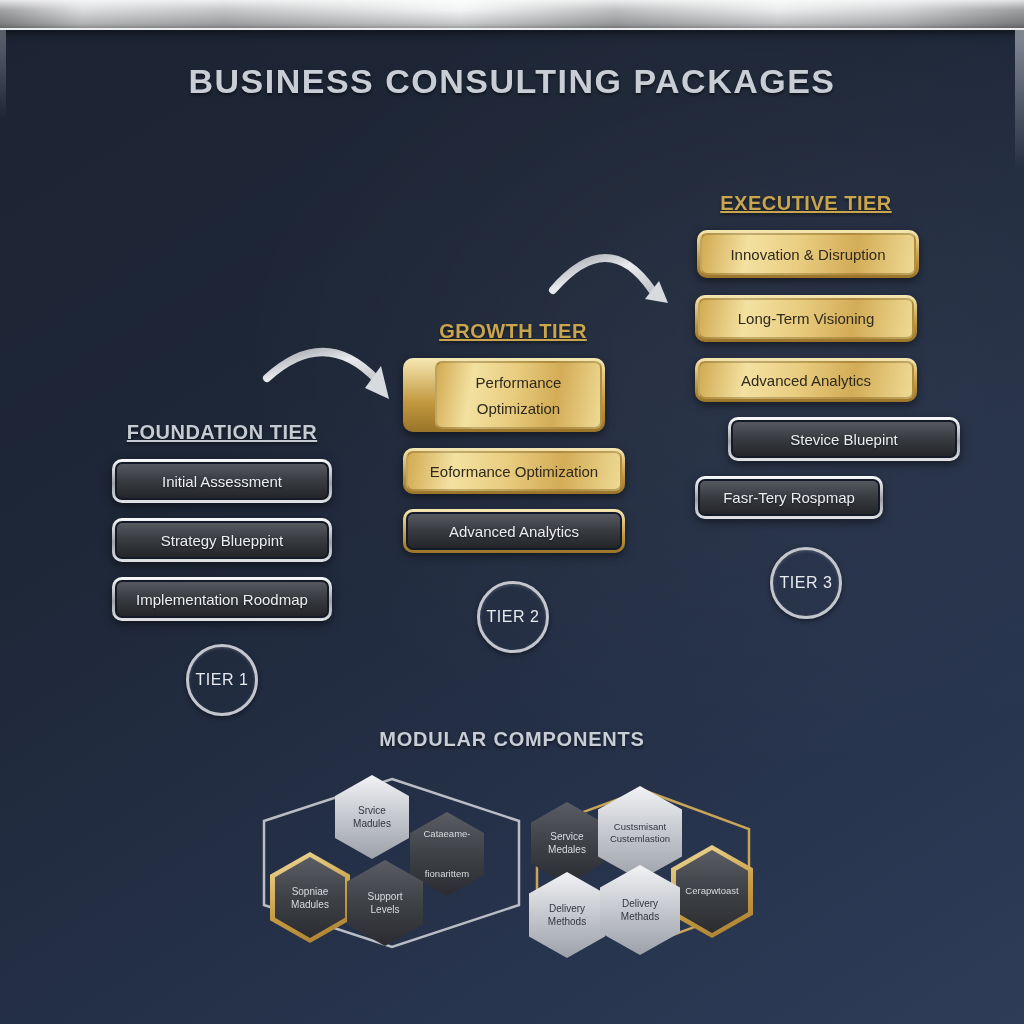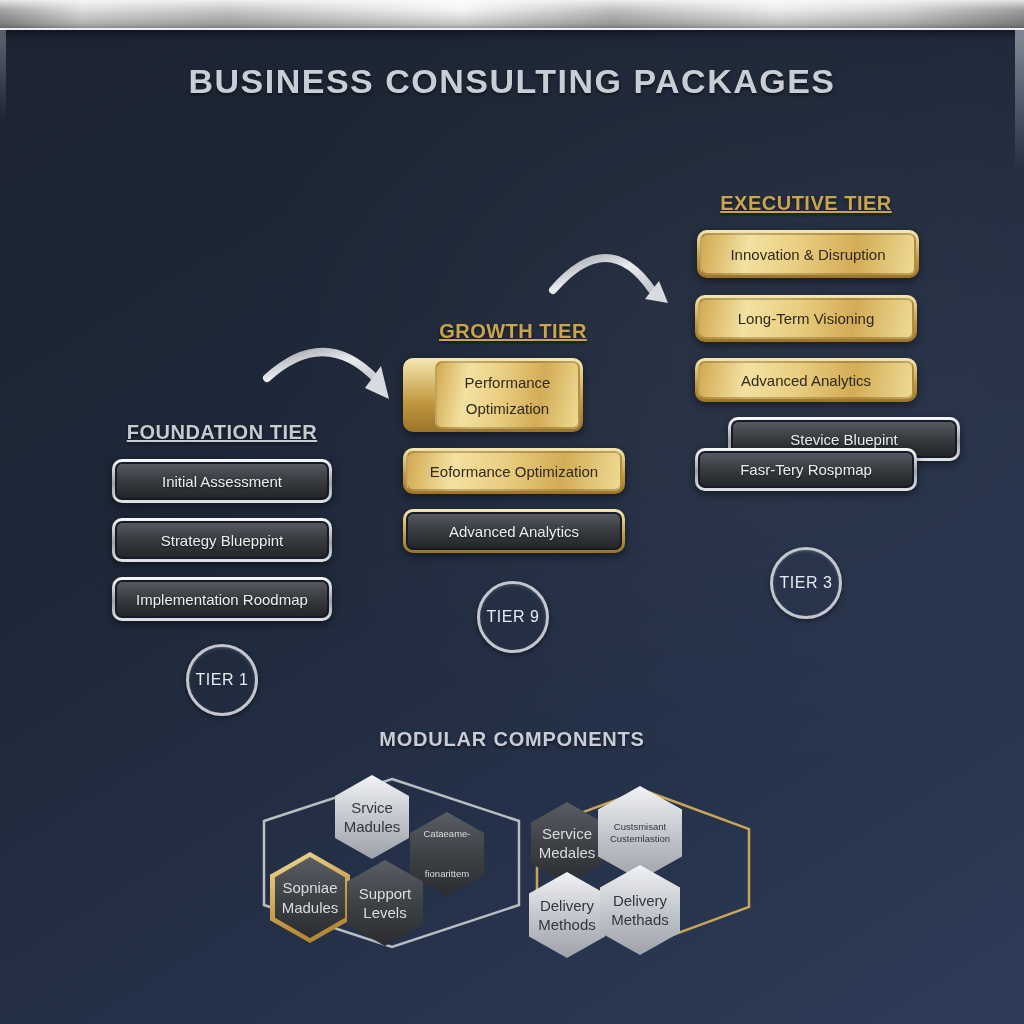--- a/index.html
+++ b/index.html
@@ -70,21 +70,21 @@
     clip-path:polygon(50% 0,100% 25%,100% 75%,50% 100%,0 75%,0 25%);
   }
   .hex {
     display:flex; flex-direction:column; align-items:center; justify-content:center;
     text-align:center; line-height:1.3;
   }
   .hex.light { background:linear-gradient(180deg,#f2f3f5 0%,#c6c9cf 48%,#9da1a9 100%); color:#33363c; }
   .hex.dark  { background:linear-gradient(180deg,#5a5d63 0%,#3f4247 48%,#2a2c30 100%); color:#d9dce0; }
   .hex-frame.gold   { background:linear-gradient(160deg,#f1dd9d 0%,#c79c44 55%,#a87e2f 100%); }
   .hex-frame .hex { position:absolute; inset:5px; }
-  .hx-s  { font-size:15px; }
+  .hx-s  { font-size:10px; }
   .hx-xs { font-size:9.5px; }
   svg.overlay { position:absolute; left:0; top:0; pointer-events:none; }
 </style>
 </head>
 <body>
 
 <div id="canvas">
 
   <div class="metal-bar"></div>
   <div class="edge-sheen-right"></div>
@@ -125,38 +125,38 @@
     <div class="pill-body dark">
         <span>Implementation Roodmap</span>
       </div>
   </div>
   <div class="tier-circle" style="left:186px; top:644px;text-align:center;">
     <span>TIER 1</span>
   </div>
 
   <div class="tier-header gold" style="left:402px; top:320px; width:222px;">GROWTH TIER</div>
 
-  <div class="pill gold-frame" style="left:403px; top:358px; width:180px; height:74px;padding-left:32px;">
+  <div class="pill gold-frame" style="left:403px; top:358px; width:202px; height:74px;padding-left:32px;">
     <div class="pill-body gold">
       <span>Performance</span>
       <span>Optimization</span>
     </div>
   </div>
   <div class="pill gold-frame" style="left:403px; top:448px; width:222px; height:46px;">
     <div class="pill-body gold">
         <span>Eoformance Optimization</span>
       </div>
   </div>
   <div class="pill gold-frame" style="left:403px; top:509px; width:222px; height:44px;">
     <div class="pill-body dark">
         <span>Advanced Analytics</span>
       </div>
   </div>
   <div class="tier-circle" style="left:477px; top:581px;">
-    <span>TIER 9</span>
+    <span>TIER 2</span>
   </div>
 
   <div class="tier-header gold" style="left:695px; top:192px; width:222px;">EXECUTIVE TIER</div>
 
   <div class="pill gold-frame" style="left:677px; top:230px; width:222px; height:48px;margin-left:20px;">
     <div class="pill-body gold">
         <span>Innovation &amp; Disruption</span>
       </div>
   </div>
   <div class="pill gold-frame" style="left:695px; top:295px; width:222px; height:47px;">
@@ -167,21 +167,21 @@
   <div class="pill gold-frame" style="left:695px; top:358px; width:222px; height:44px;">
     <div class="pill-body gold">
         <span>Advanced Analytics</span>
       </div>
   </div>
   <div class="pill silver-frame" style="left:728px; top:417px; width:232px; height:44px;">
     <div class="pill-body dark">
         <span>Stevice Bluepint</span>
       </div>
   </div>
-  <div class="pill silver-frame" style="left:695px; top:448px; width:222px; height:43px;">
+  <div class="pill silver-frame" style="left:695px; top:476px; width:188px; height:43px;">
     <div class="pill-body dark">
         <span>Fasr-Tery Rospmap</span>
       </div>
   </div>
   <div class="tier-circle" style="left:770px; top:547px;">
     <span>TIER 3</span>
   </div>
 
   <div class="section-title">MODULAR COMPONENTS</div>
 
@@ -205,20 +205,25 @@
   </div>
 
   <div class="hex dark hx-s" style="left:531px; top:802px; width:72px; height:82px;">
     <span>Service</span>
     <span>Medales</span>
   </div>
   <div class="hex light hx-xs" style="left:598px; top:786px; width:84px; height:94px;">
     <span>Custsmisant</span>
     <span>Custemlastion</span>
   </div>
+  <div class="hex-frame gold" style="left:671px; top:845px; width:82px; height:93px;">
+    <div class="hex dark hx-xs">
+      <span>Cerapwtoast</span>
+    </div>
+  </div>
   <div class="hex light hx-s" style="left:529px; top:872px; width:76px; height:86px;">
     <span>Delivery</span>
     <span>Methods</span>
   </div>
   <div class="hex light hx-s" style="left:600px; top:865px; width:80px; height:90px;">
     <span>Delivery</span>
     <span>Methads</span>
   </div>
 
 </div>

